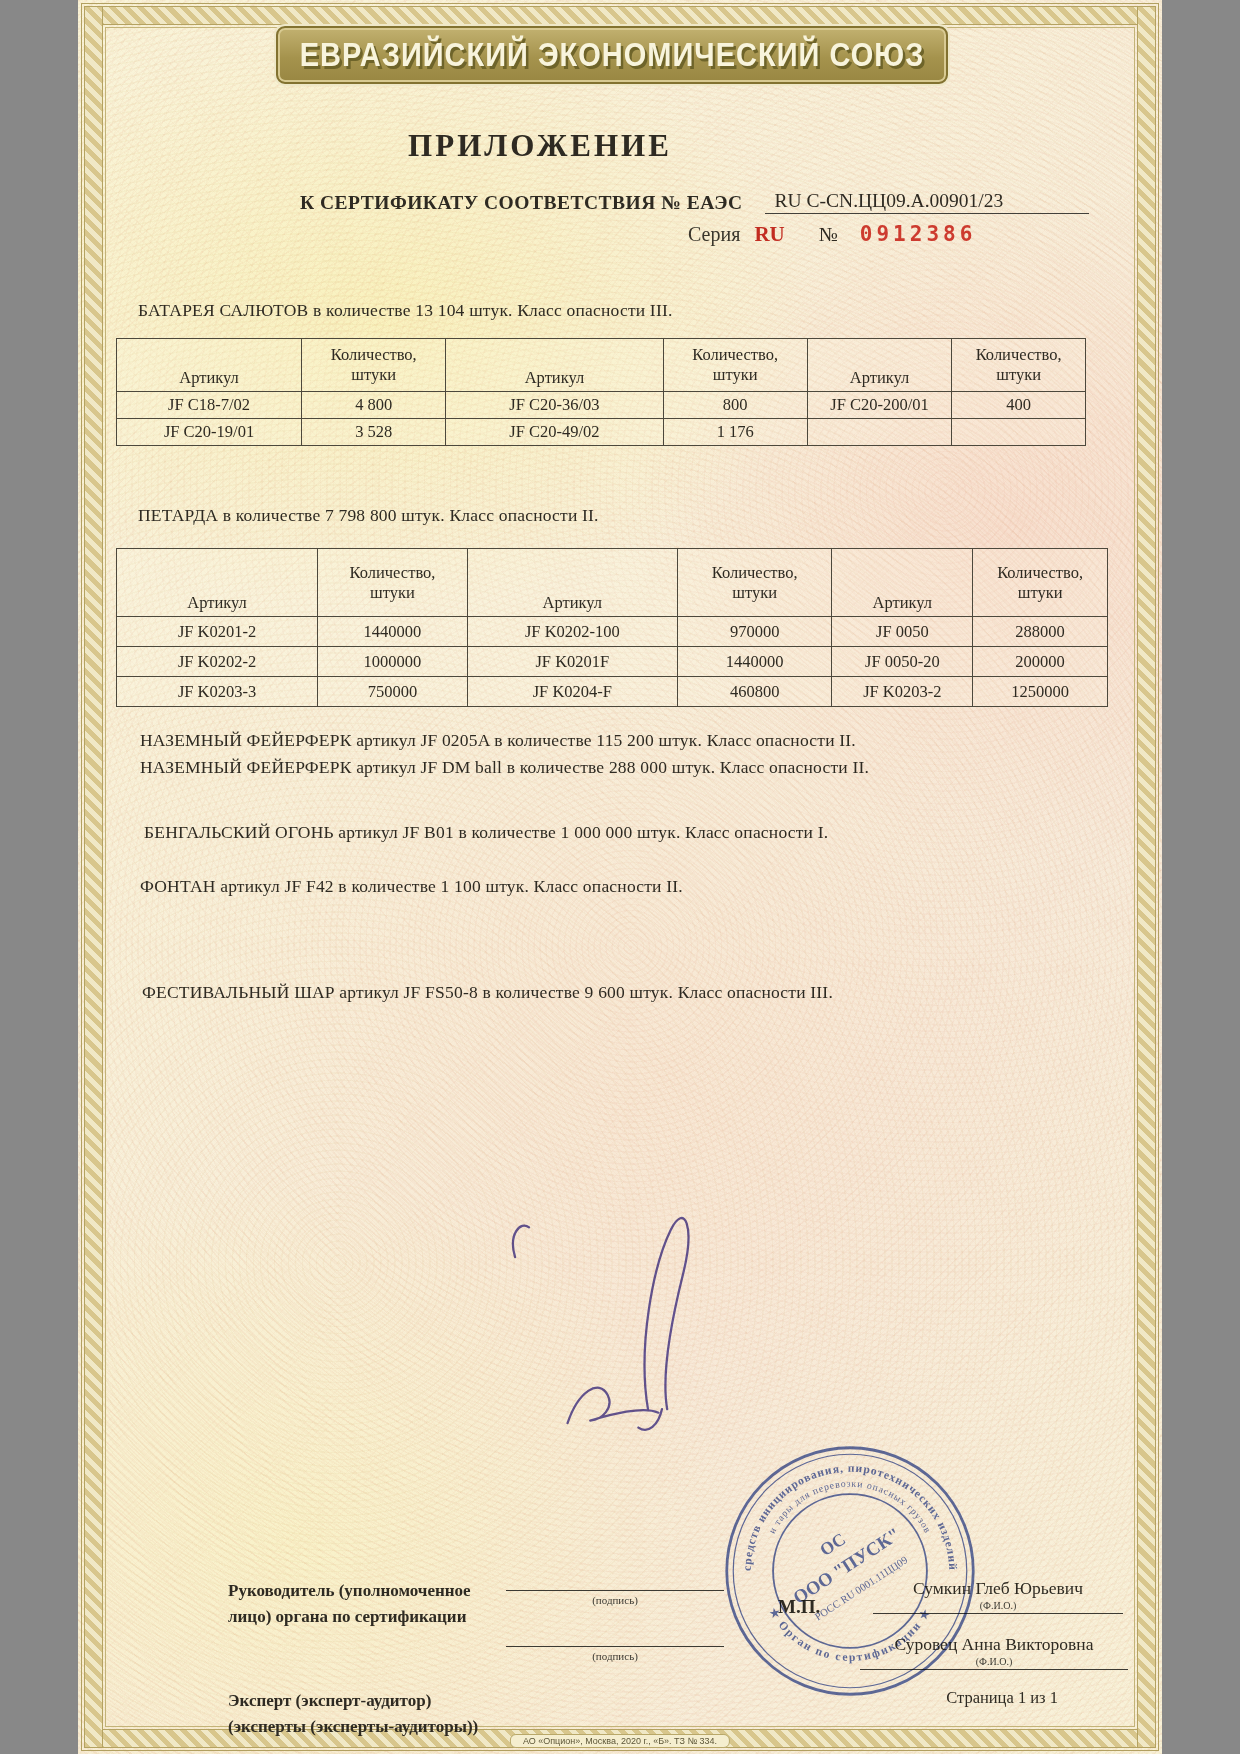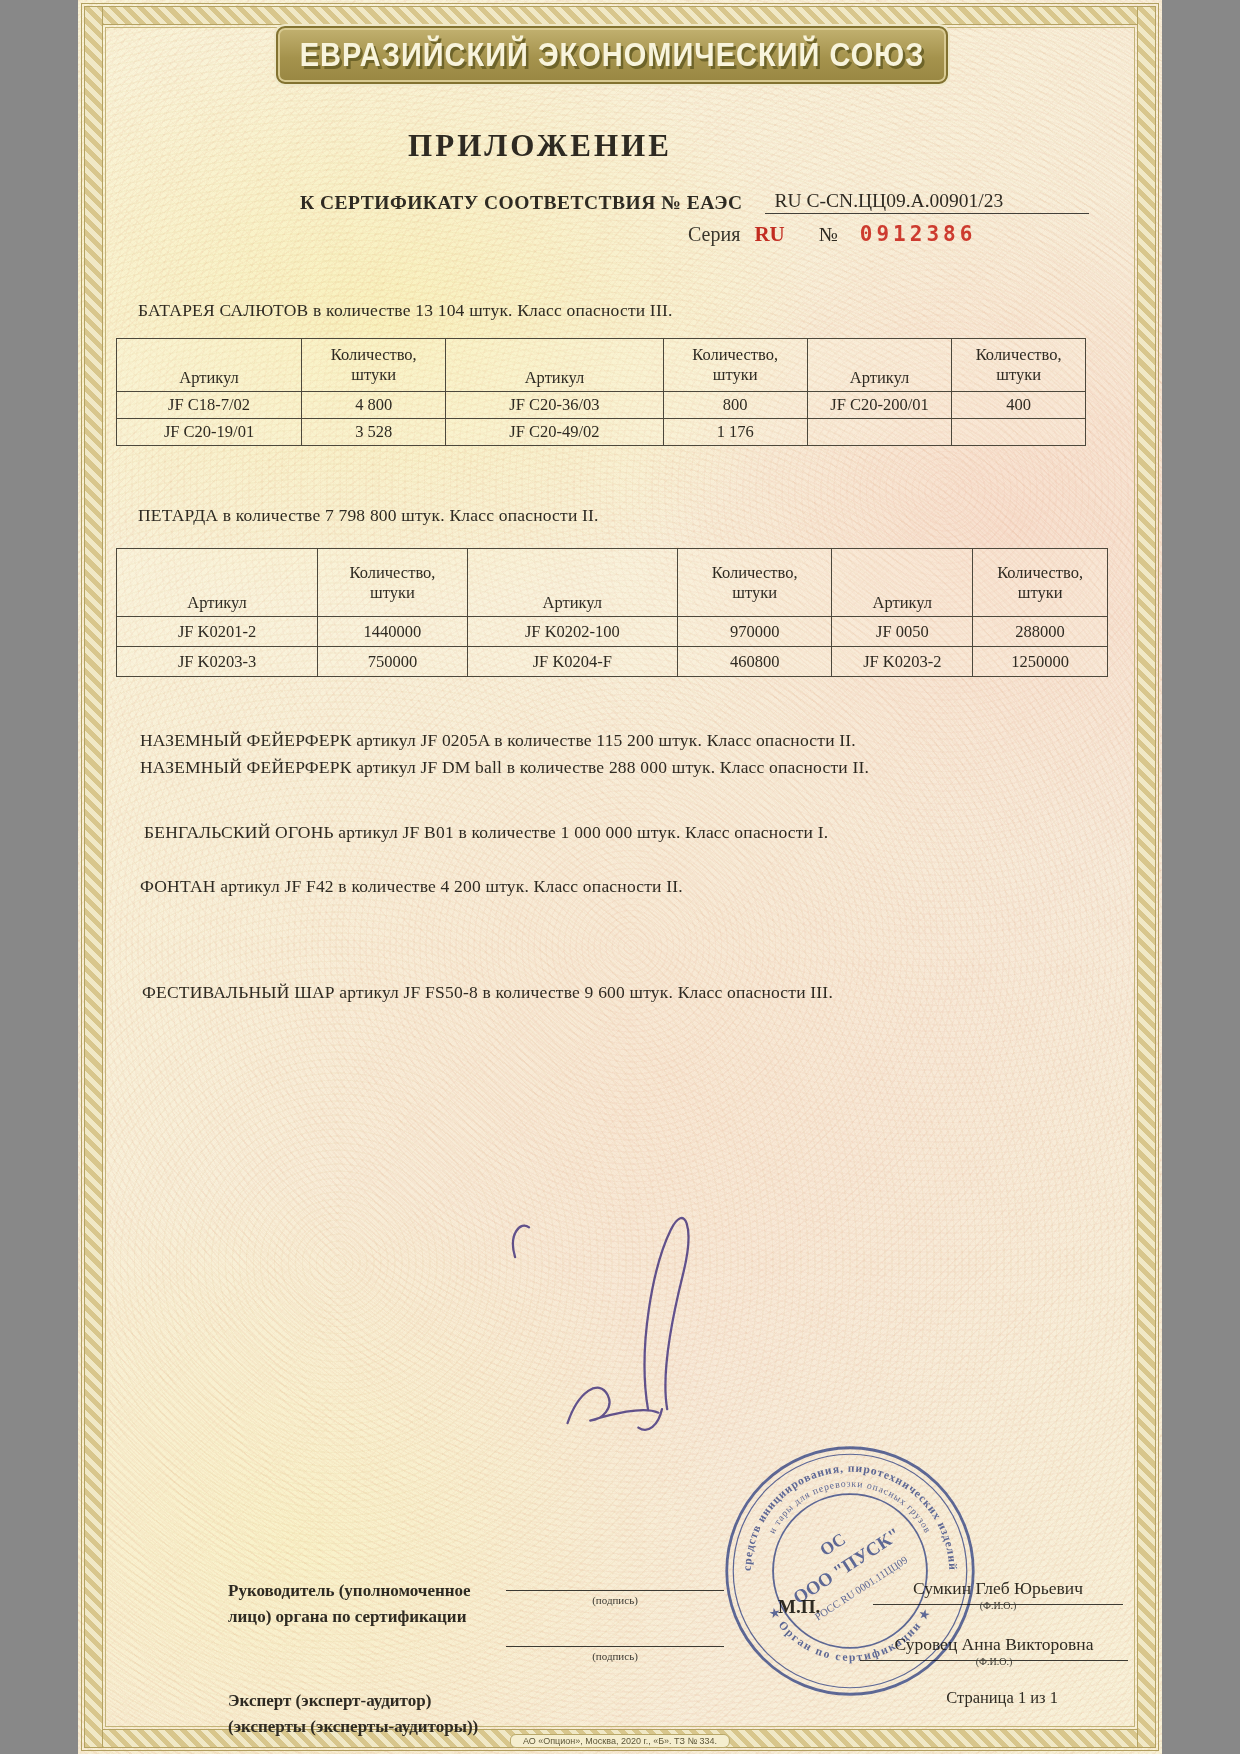--- a/index.html
+++ b/index.html
@@ -66,21 +66,21 @@
   .f-label{position:absolute;left:150px;font-size:17px;font-weight:bold;line-height:1.55;}
   .f-lead{top:1578px;}
   .f-exp{top:1656px;margin-top:32px;}
   .sig-line{position:absolute;border-bottom:1.5px solid #3c3a33;}
   .sl1{left:428px;top:1590px;width:218px;}
   .sl2{left:428px;top:1646px;width:218px;}
   .cap{position:absolute;font-size:11px;color:#3c3a33;text-align:center;}
   .cap1{left:428px;top:1594px;width:218px;}
   .cap2{left:428px;top:1650px;width:218px;}
   .mp{position:absolute;left:700px;top:1596px;font-size:19px;font-weight:bold;}
-  .fio{position:absolute;text-align:center;border-bottom:1.5px solid #3c3a33;font-size:17.5px;padding-bottom:5px;white-space:nowrap;}
+  .fio{position:absolute;text-align:center;border-bottom:1.5px solid #3c3a33;font-size:17.5px;padding-bottom:14px;white-space:nowrap;}
   .fio1{left:795px;top:1578px;width:250px;}
   .fio2{left:782px;top:1634px;width:268px;}
   .fiocap{position:absolute;font-size:10px;text-align:center;color:#3c3a33;}
   .fc1{left:795px;top:1600px;width:250px;}
   .fc2{left:782px;top:1656px;width:268px;}
   .pagelabel{position:absolute;right:104px;top:1688px;font-size:16.5px;}
   .printnote{position:absolute;left:50%;bottom:6px;transform:translateX(-50%);
     font-family:"Liberation Sans","DejaVu Sans",sans-serif;font-size:9px;color:#5c5638;
     background:#f5eecf;border:1px solid #b9a869;border-radius:6px;padding:1px 12px;white-space:nowrap;}
   
@@ -190,34 +190,42 @@
     <tbody>
         <tr>
           <td>JF K0201-2</td>
           <td>1440000</td>
           <td>JF K0202-100</td>
           <td>970000</td>
           <td>JF 0050</td>
           <td>288000</td>
         </tr>
         <tr>
+          <td>JF K0202-2</td>
+          <td>1000000</td>
+          <td>JF K0201F</td>
+          <td>1440000</td>
+          <td>JF 0050-20</td>
+          <td>200000</td>
+        </tr>
+        <tr>
           <td>JF K0203-3</td>
           <td>750000</td>
           <td>JF K0204-F</td>
           <td>460800</td>
           <td>JF K0203-2</td>
           <td>1250000</td>
         </tr>
       </tbody>
   </table>
 
   <div class="par pl0">НАЗЕМНЫЙ ФЕЙЕРФЕРК артикул JF 0205A в количестве 115 200 штук. Класс опасности II.</div>
   <div class="par pl1">НАЗЕМНЫЙ ФЕЙЕРФЕРК артикул JF DM ball в количестве 288 000 штук. Класс опасности II.</div>
   <div class="par pl2">БЕНГАЛЬСКИЙ ОГОНЬ артикул JF B01 в количестве 1 000 000 штук. Класс опасности I.</div>
-  <div class="par pl3">ФОНТАН артикул JF F42 в количестве 4 200 штук. Класс опасности II.</div>
+  <div class="par pl3">ФОНТАН артикул JF F42 в количестве 1 100 штук. Класс опасности II.</div>
   <div class="par pl5">ФЕСТИВАЛЬНЫЙ ШАР артикул JF FS50-8 в количестве 9 600 штук. Класс опасности III.</div>
 
   <div class="f-label f-lead" style="white-space:pre-line">Руководитель (уполномоченное
 лицо) органа по сертификации</div>
   <div class="sig-line sl1"></div>
   <div class="cap cap1">(подпись)</div>
   <div class="mp">М.П.</div>
   <div class="fio fio1">Сумкин Глеб Юрьевич</div>
   <div class="fiocap fc1">(Ф.И.О.)</div>
 

